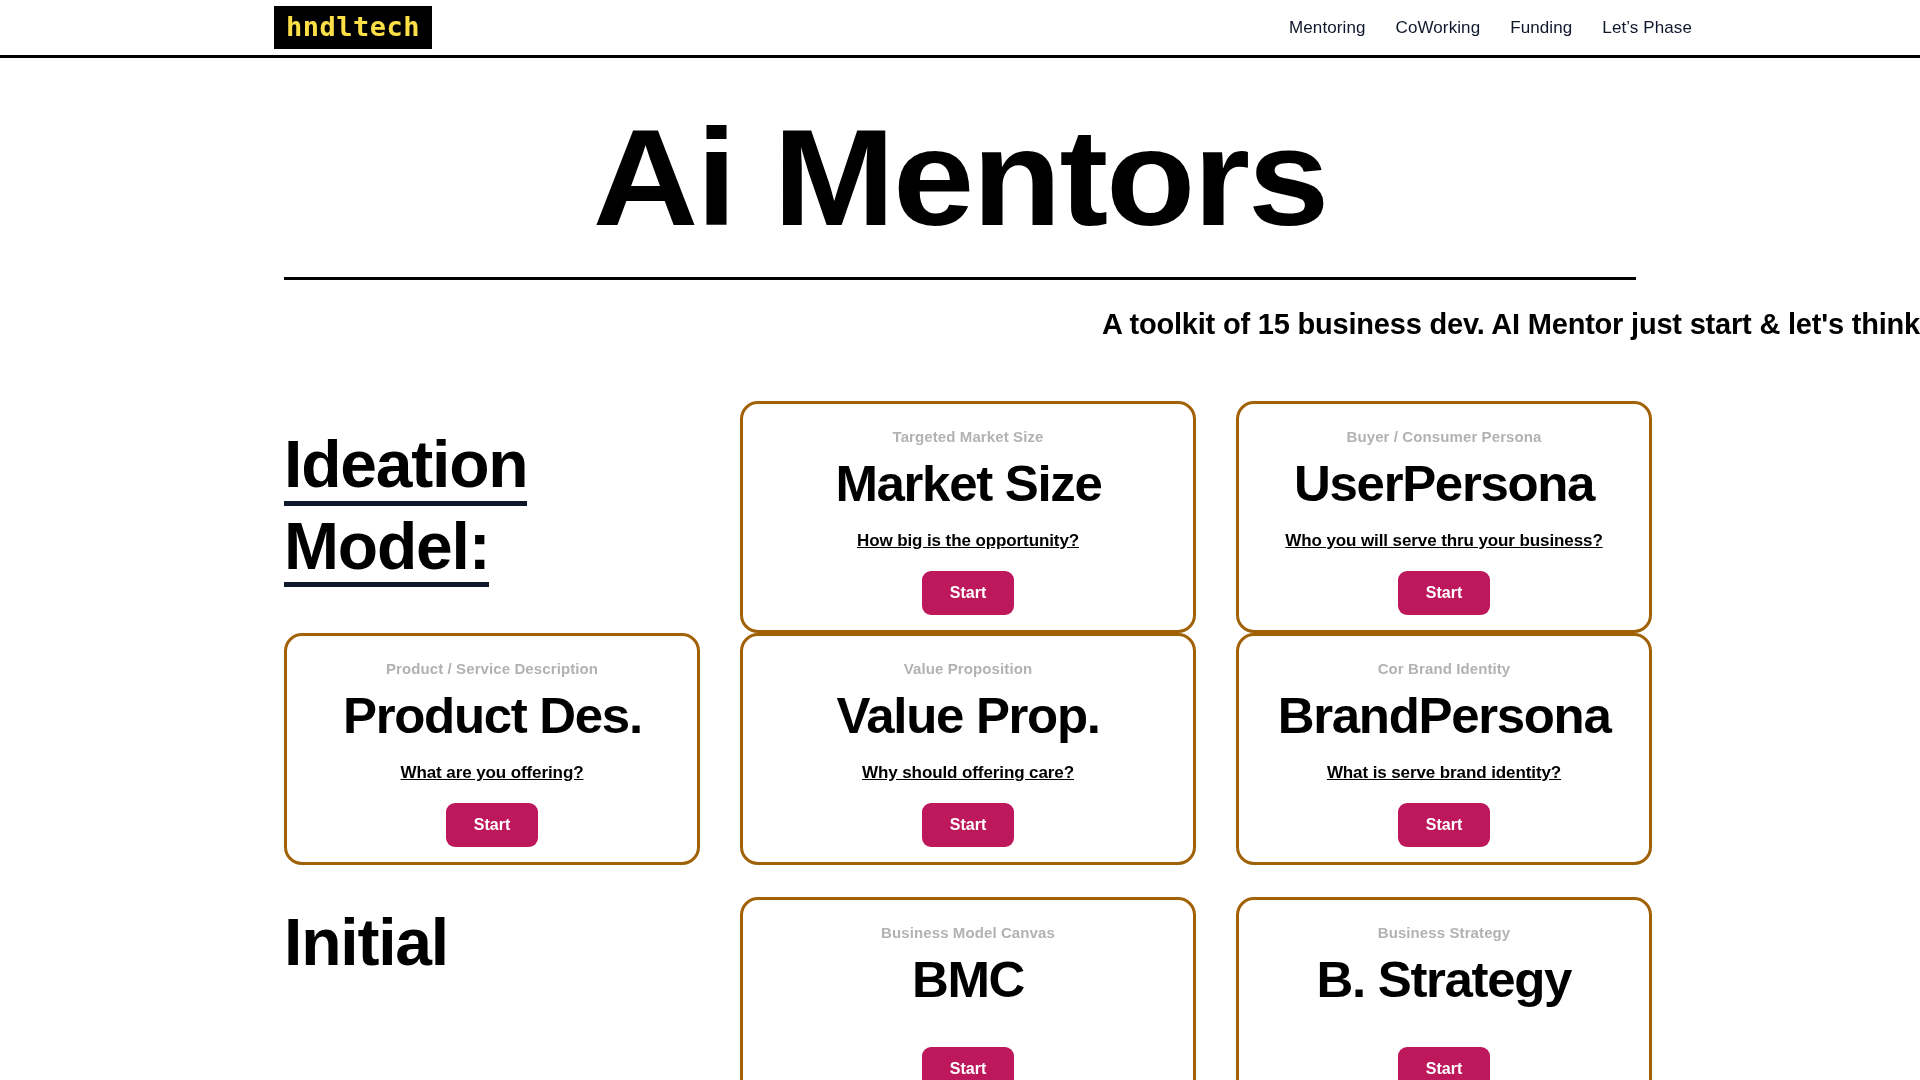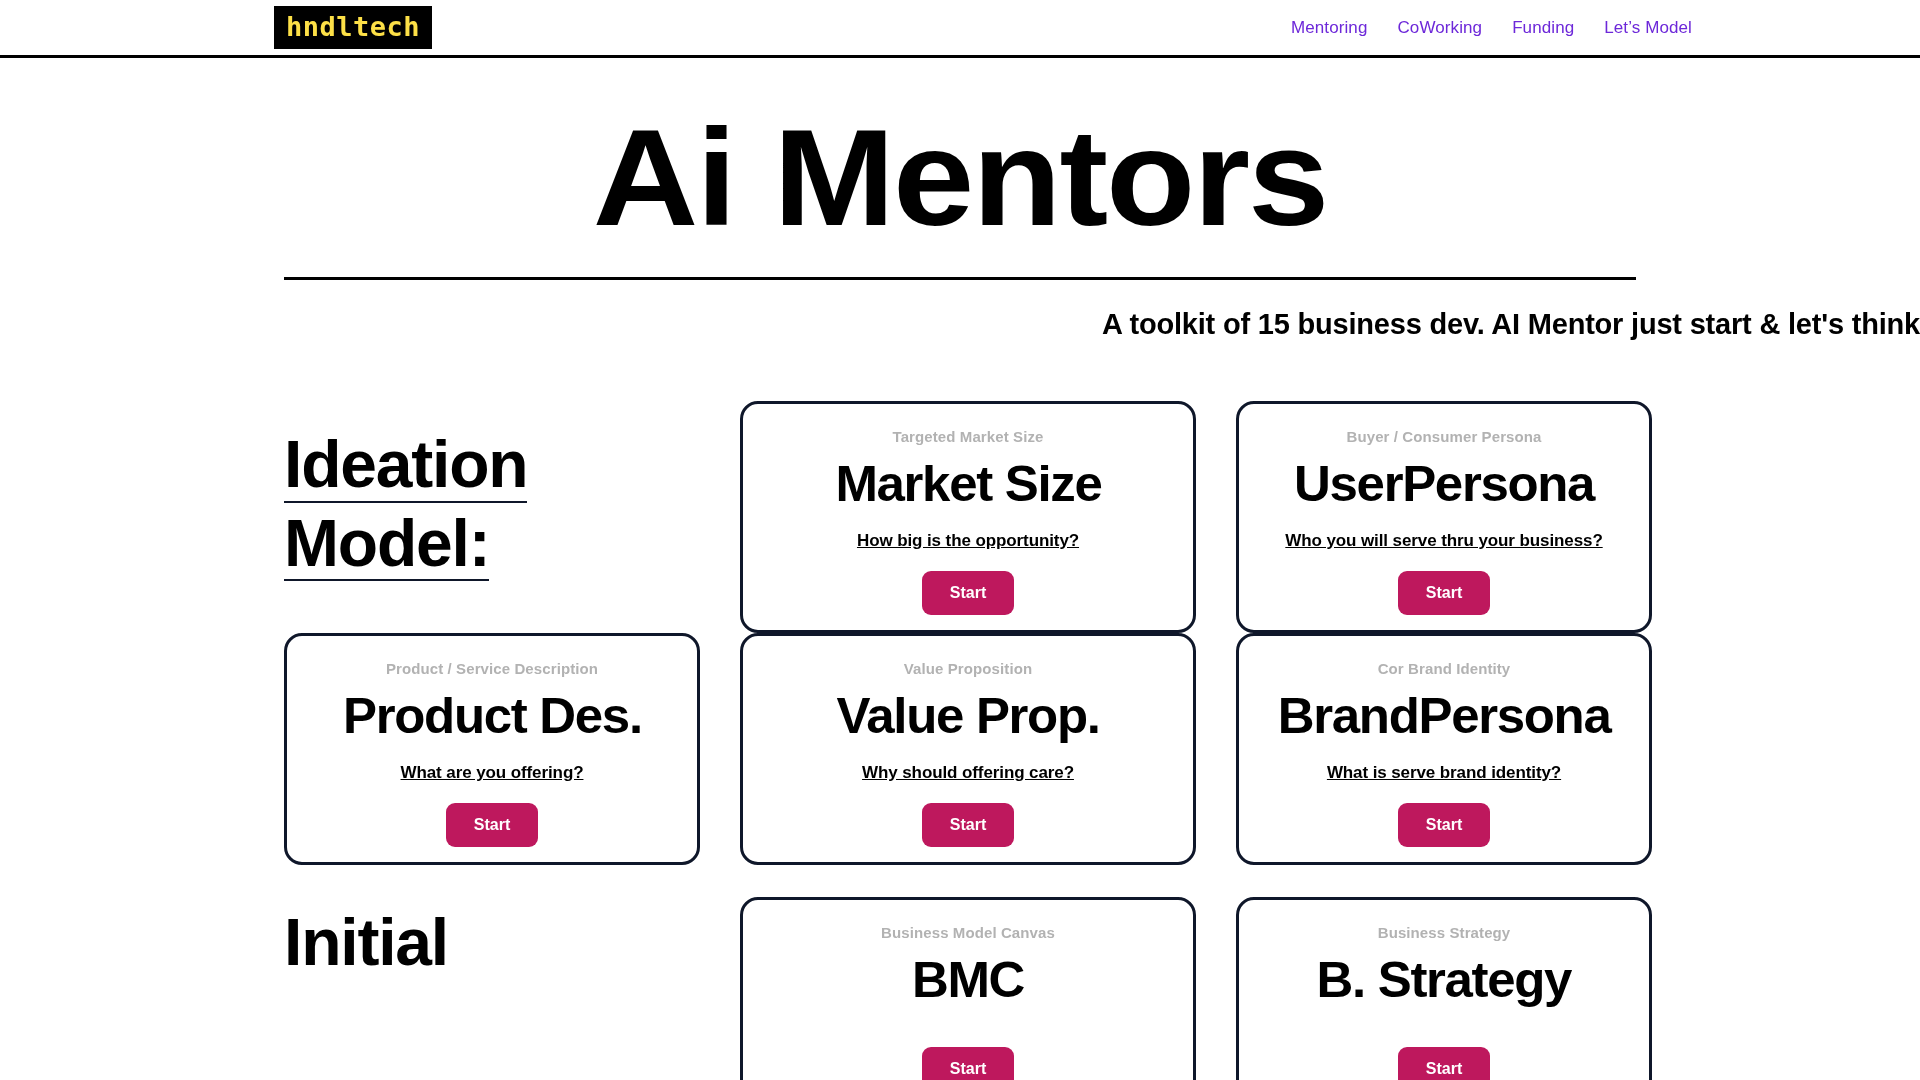--- a/index.html
+++ b/index.html
@@ -45,21 +45,21 @@
   .main-nav {
     display: flex;
     align-items: center;
     gap: 30px;
     margin-right: 128px;
   }
 
   .nav-link {
     font-size: 17px;
     font-weight: 400;
-    color: #6d28d9;
+    color: #0f172a;
     text-decoration: none;
     white-space: nowrap;
     letter-spacing: 0.1px;
   }
 
   
   .hero {
     padding-top: 54px;
   }
 
@@ -106,28 +106,28 @@
     font-size: 66px;
     font-weight: 700;
     line-height: 1.07;
     letter-spacing: -1.2px;
     padding-top: 28px;
   }
 
   .phase-heading .ph-line {
     display: block;
     width: fit-content;
-    border-bottom: 2px solid #0f172a;
+    border-bottom: 5px solid #0f172a;
     padding-bottom: 1px;
     margin-bottom: 5px;
   }
 
   
   .mentor-card {
-    border: 3px solid #0f172a;
+    border: 3px solid #a16207;
     border-radius: 18px;
     background: #ffffff;
     padding: 24px 20px 28px 20px;
     text-align: center;
     height: 232px;
     display: flex;
     flex-direction: column;
     align-items: center;
   }
 
@@ -179,21 +179,21 @@
 </head>
 <body>
 
 <header class="site-header">
   <a class="brand-logo">hndltech</a>
 
   <nav class="main-nav">
     <a class="nav-link">Mentoring</a>
     <a class="nav-link">CoWorking</a>
     <a class="nav-link">Funding</a>
-    <a class="nav-link">Let’s Model</a>
+    <a class="nav-link">Let’s Phase</a>
   </nav>
 </header>
 
 <section class="hero">
   <h1 class="hero-title">Ai Mentors</h1>
   <hr class="hero-rule">
   <p class="hero-subtitle">A toolkit of 15 business dev. AI Mentor just start &amp; let's think</p>
 </section>
 
 <section class="phase-grid">

